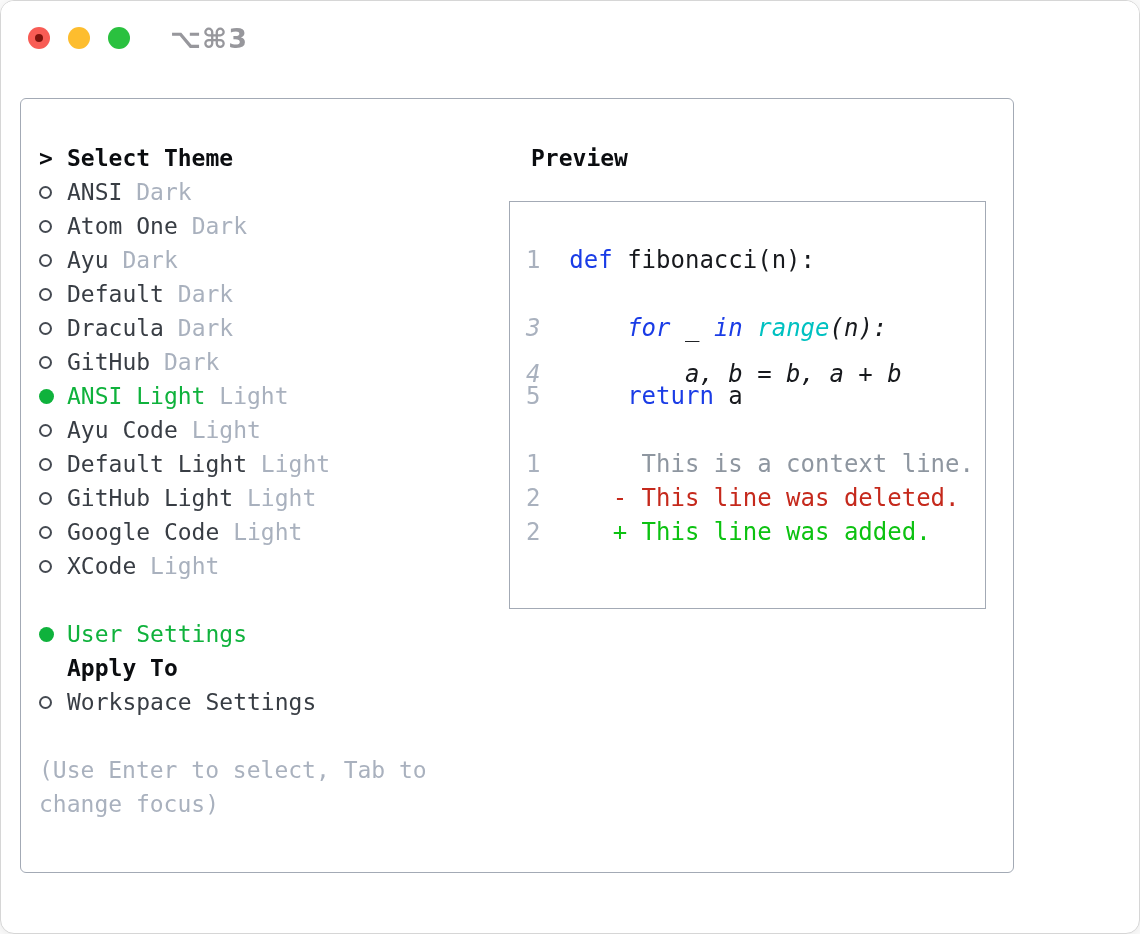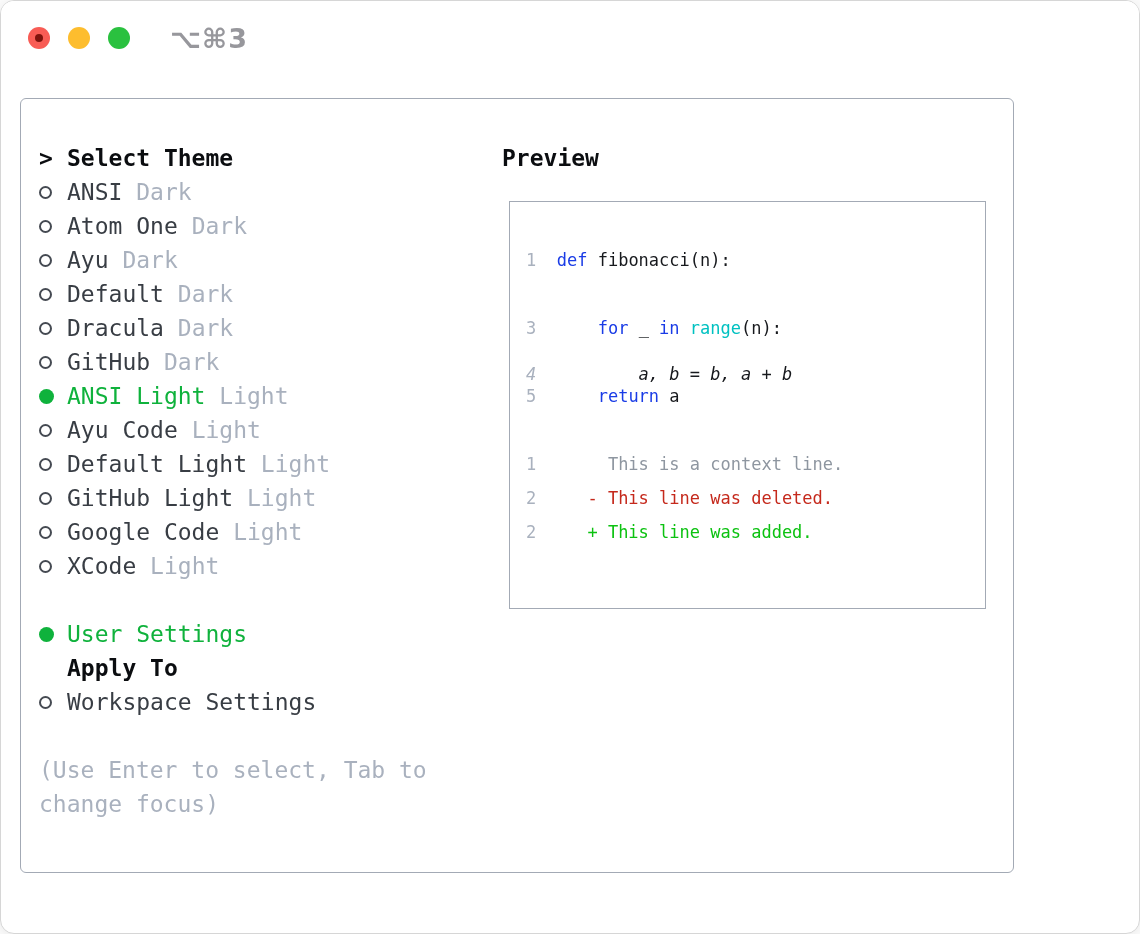--- a/index.html
+++ b/index.html
@@ -48,30 +48,30 @@
   .item-name.selected{ color:var(--sel); }
   .item-tag{ color:var(--muted); }
 
   .list-block{ position:absolute; left:38px; top:140px; }
   .apply-block{ position:absolute; left:38px; top:616px; }
   .help-block{ position:absolute; left:38px; top:752px; color:var(--muted); }
   .help-block .mono-row{ color:var(--muted); }
 
   
   .preview-header{
-    position:absolute; left:501px; top:140px; height:34px; line-height:34px;
+    position:absolute; left:530px; top:140px; height:34px; line-height:34px;
     font-size:23px; font-weight:bold; color:#0b0d10;
   }
   .preview-box{
     position:absolute; left:508px; top:200px; width:477px; height:408px;
     border:1px solid var(--border); background:#fff;
   }
   .pline{
     position:absolute; left:525px; height:34px; line-height:34px;
-    font-size:17px; white-space:pre;
+    font-size:24px; white-space:pre;
   }
   .pline .ln{ color:var(--muted); }
   .tok-plain{ color:#17191d; }
   .tok-kw{ color:var(--kw); }
   .tok-fn{ color:var(--fn); }
   .tok-num{ color:var(--numc); }
   .tok-ctx{ color:var(--ctx); }
   .tok-del{ color:var(--del);margin-top:14px; }
   .tok-add{ color:var(--add); }
 </style>
@@ -165,20 +165,20 @@
 
   <div class="help-block">
       <div class="mono-row">(Use Enter to select, Tab to</div>
       <div class="mono-row">change focus)</div>
     </div>
 
   <div class="preview-header">Preview</div>
   <div class="preview-box"></div>
 
 <div class="pline" style="top: 242px;"><span class="ln">1  </span><span class="tok-kw">def</span><span class="tok-plain"> fibonacci(n):</span></div>
-    <div class="pline" style="top: 310px;"><span class="ln">3  </span><span class="tok-plain">    </span><span class="tok-kw">for</span><span class="tok-plain"> _ </span><span class="tok-kw">in</span><span class="tok-plain"> </span><span class="tok-fn">range</span><span class="tok-plain">(n):</span></div>
+    <div class="pline" style="top: 310px; font-style: italic;"><span class="ln">3  </span><span class="tok-plain">    </span><span class="tok-kw">for</span><span class="tok-plain"> _ </span><span class="tok-kw">in</span><span class="tok-plain"> </span><span class="tok-fn">range</span><span class="tok-plain">(n):</span></div>
     <div class="pline" style="top: 356px; font-style: italic;"><span class="ln">4  </span><span class="tok-plain">        a, b = b, a + b</span></div>
     <div class="pline" style="top: 378px;"><span class="ln">5  </span><span class="tok-plain">    </span><span class="tok-kw">return</span><span class="tok-plain"> a</span></div>
     <div class="pline" style="top: 412px;"><span class="ln">   </span></div>
     <div class="pline" style="top: 446px;"><span class="ln">1  </span><span class="tok-ctx">     This is a context line.</span></div>
     <div class="pline" style="top: 480px;"><span class="ln">2  </span><span class="tok-del">   - This line was deleted.</span></div>
     <div class="pline" style="top: 514px;"><span class="ln">2  </span><span class="tok-add">   + This line was added.</span></div>
   </div>
 
 </body></html>

